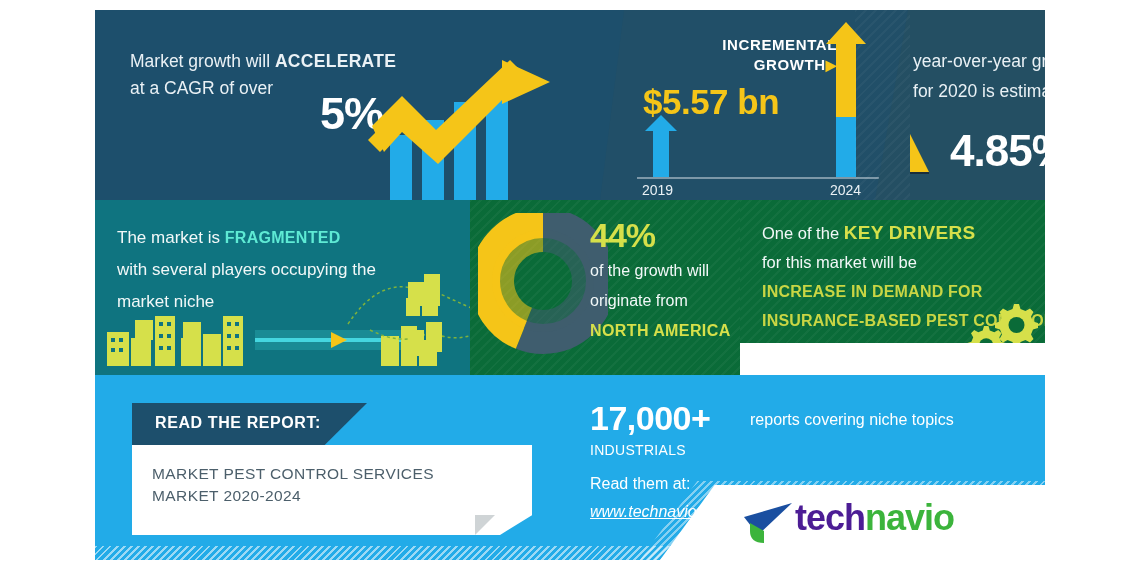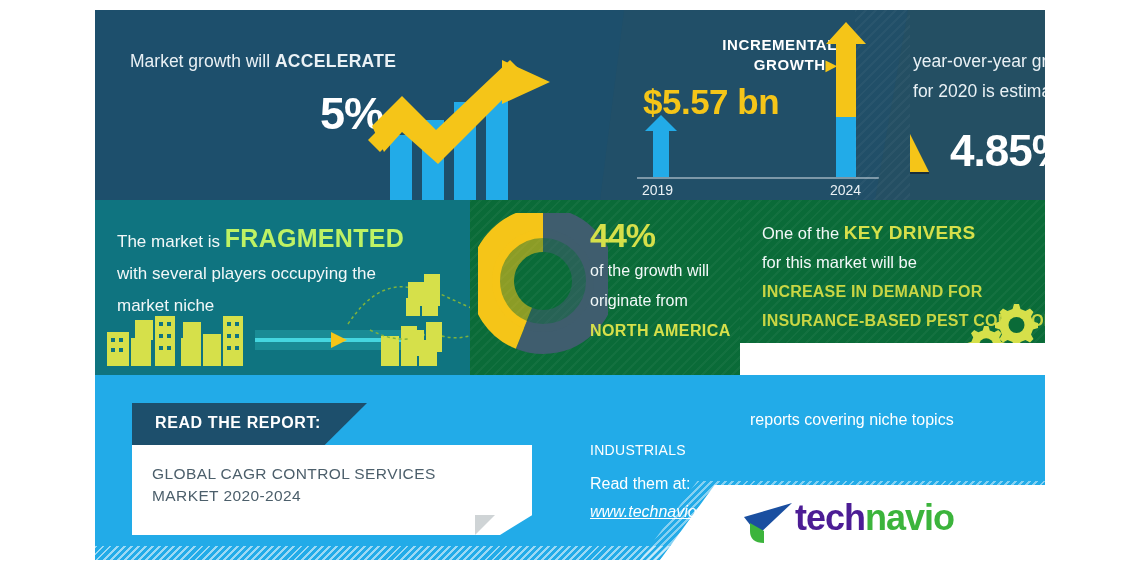--- a/index.html
+++ b/index.html
@@ -84,21 +84,21 @@
     position:absolute;inset:0;
     background:repeating-linear-gradient(135deg,
        rgba(255,255,255,.04) 0 2px, rgba(0,0,0,0) 2px 7px);
     pointer-events:none;
   }
 
   .frag-text{
     position:absolute;left:22px;top:22px;width:330px;
     font-size:17px;line-height:32px;color:#f2f8f8;
   }
-  .frag-text b{color:#bef264;font-weight:bold;font-size:25px;letter-spacing:.3px;}
+  .frag-text b{color:#5eead4;font-weight:bold;font-size:16px;letter-spacing:.3px;}
 
   .donut-text{
     position:absolute;left:120px;top:14px;width:160px;
     font-size:16px;line-height:30px;color:#f2f8f8;
   }
   .donut-pct{
     font-size:34px;font-weight:bold;color:#d6e04a;letter-spacing:-1px;
     display:block;line-height:42px;
   }
   .donut-region{color:#d6e04a;font-weight:bold;font-size:16px;letter-spacing:.4px;}
@@ -188,20 +188,21 @@
 </head>
 <body>
 
 <div id="infographic">
 
   <div class="row-top">
 
     <div class="panel p-cagr">
       <div class="cagr-text">
         <span>Market growth will </span><b>ACCELERATE</b><br>
+        <span>at a CAGR of over</span>
       </div>
       <div class="cagr-num">5%</div>
 
       <svg width="250" height="140" style="position:absolute;left:255px;top:50px;">
         <rect x="40" y="75" width="22" height="65" fill="#22abe8"></rect>
         <rect x="72" y="60" width="22" height="80" fill="#22abe8"></rect>
         <rect x="104" y="42" width="22" height="98" fill="#22abe8"></rect>
         <rect x="136" y="25" width="22" height="115" fill="#22abe8"></rect>
         <polygon points="18,80 52,46 84,78 150,14 174,14 174,34 152,34 88,100 52,70 30,92" fill="#f5c518"></polygon>
         <polygon points="152,0 200,22 152,44" fill="#f5c518"></polygon>
@@ -357,24 +358,25 @@
 
   <div class="row-bot">
 
     <div class="read-tab">
       <span>READ THE REPORT:</span>
     </div>
 
     <div class="report-card"></div>
     <div class="card-fold"></div>
     <div class="report-title">
-      <span>GLOBAL CAGR CONTROL SERVICES</span><br>
+      <span>MARKET PEST CONTROL SERVICES</span><br>
       <span>MARKET 2020-2024</span>
     </div>
 
+    <div class="stat-big">17,000+</div>
     <div class="stat-tail">reports covering niche topics</div>
     <div class="stat-sub">INDUSTRIALS</div>
     <div class="read-at">Read them at:</div>
     <a class="site-link" href="#">www.technavio.com</a>
 
     <div class="logo-wedge-shadow"></div>
     <div class="logo-wedge"></div>
     <svg width="58" height="46" style="position:absolute;left:645px;top:126px;">
       <polygon points="4,16 52,2 18,34" fill="#1a4fa0"></polygon>
       <path d="M10,22 L24,30 L24,42 Q10,42 10,30 z" fill="#3cb43c"></path>

